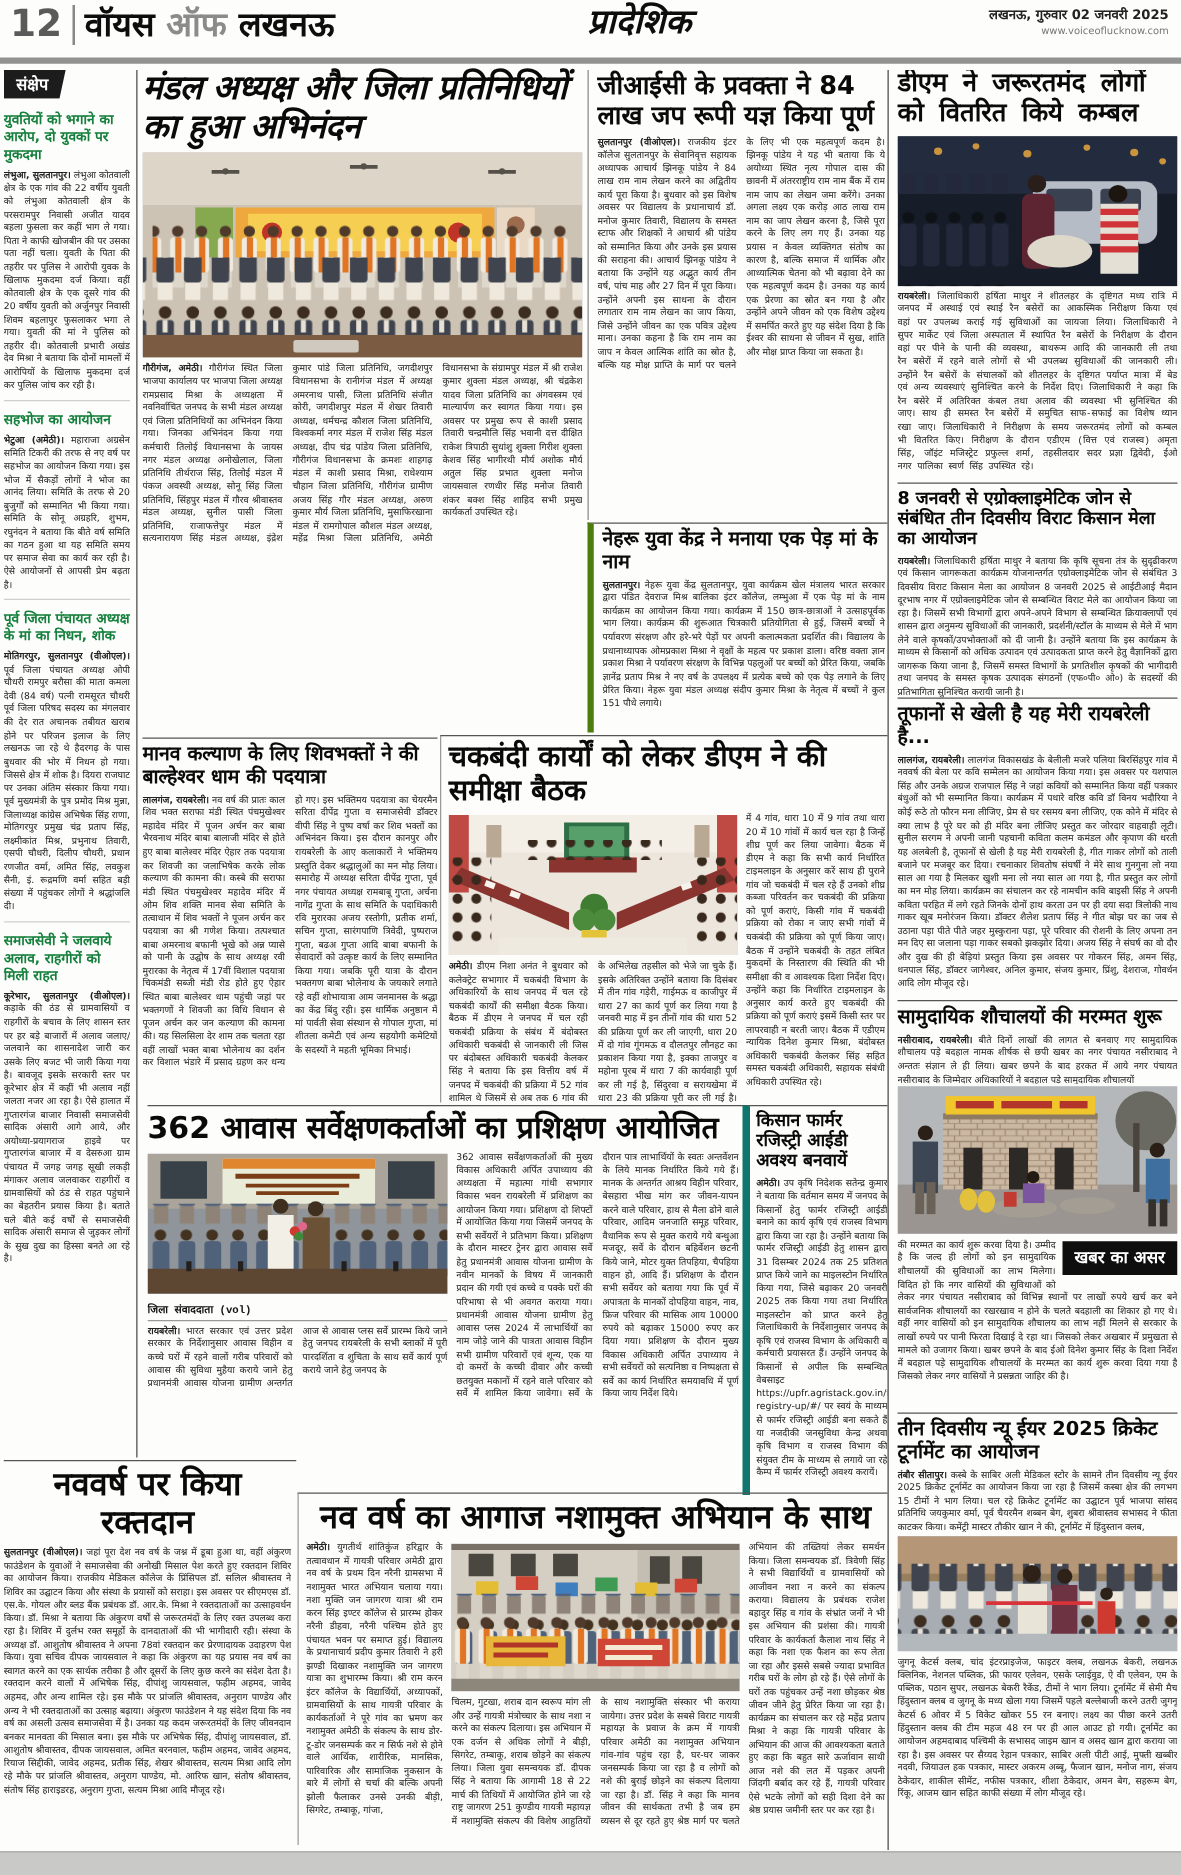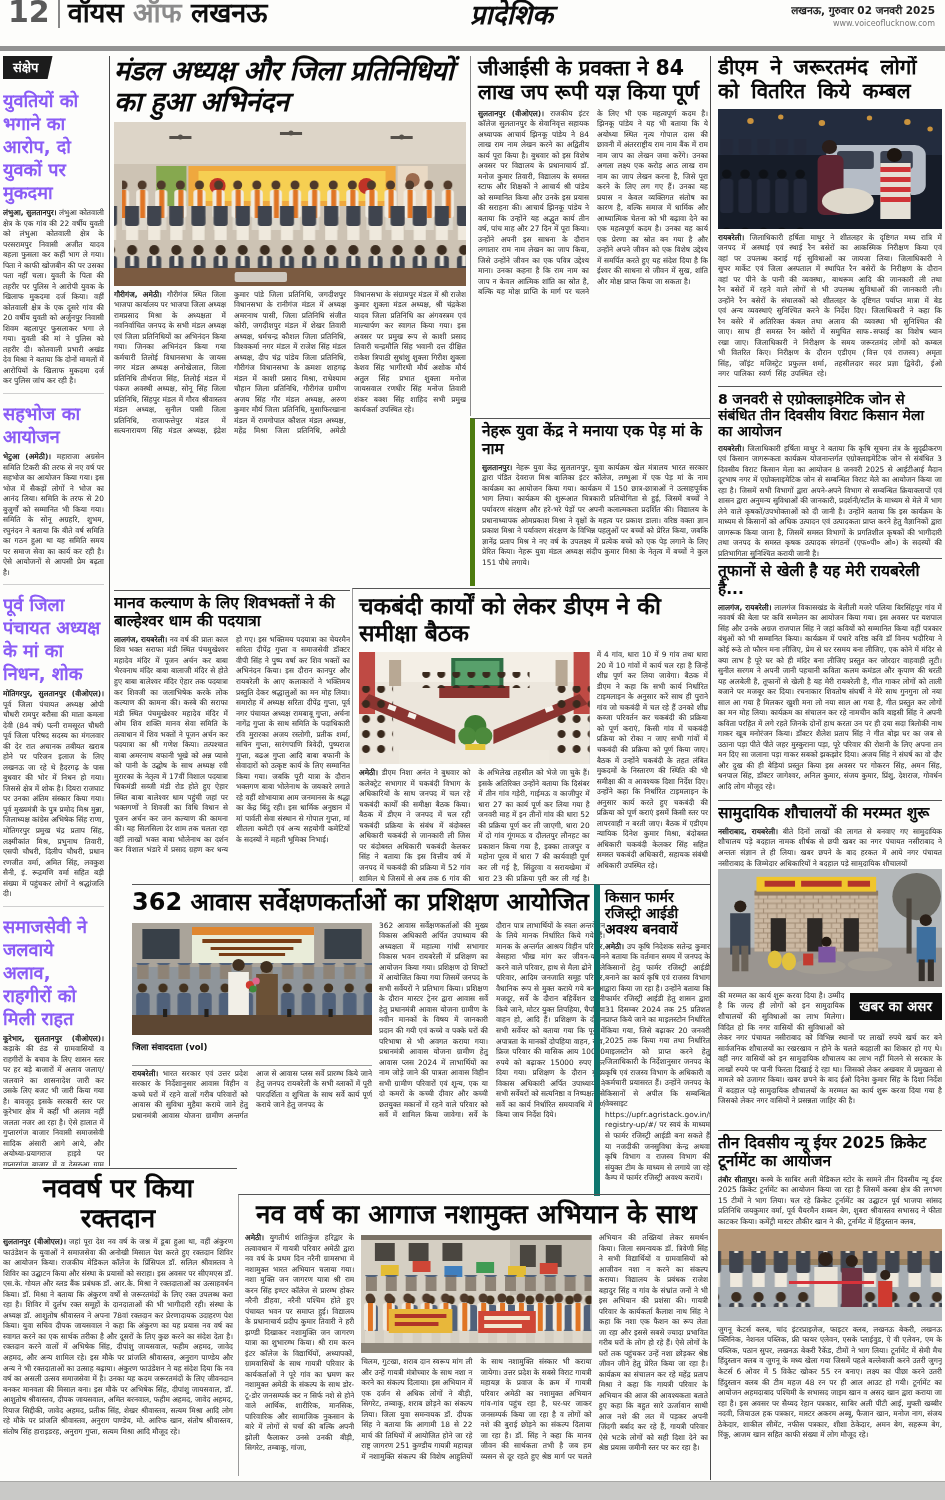--- a/index.html
+++ b/index.html
@@ -1,21 +1,21 @@
 <!DOCTYPE html>
 <html lang="hi"><head>
 <meta charset="utf-8">
 <style>
   * { margin:0; padding:0; box-sizing:border-box; }
   html,body { background:#e8e8e6; }
   body { font-family:"DejaVu Sans", sans-serif; }
   .page { position:relative; width:945px; height:1500px; margin:0 auto; background:#fdfdfb; overflow:hidden; color:#1b1b1b; }
 
   
-  #masthead { position:absolute; left:0; top:0; width:945px; height:30px; display:flex; align-items:flex-end; padding:4px 10px 2px 8px; }
+  #masthead { position:absolute; left:0; top:0; width:945px; height:30px; display:flex; align-items:flex-start; padding:4px 10px 2px 8px; }
   .mh-left { display:flex; align-items:center; gap:8px; width:330px; }
   .pgnum { font-size:30px; font-weight:bold; color:#5a5a5a; line-height:1; }
   .mh-bar { width:2px; height:32px; background:#888; display:inline-block; }
   .brand { font-size:27px; font-weight:bold; color:#0d0d0d; letter-spacing:0; line-height:1; }
   .brand .brand-mid { color:#8b8b8b; }
   .mh-center { flex:1; text-align:center; }
   .mh-center h2 { font-size:27px; font-weight:bold; color:#0d0d0d; line-height:1;font-style:italic; }
   .mh-right { width:250px; text-align:right; }
   .mh-date { font-size:10.5px; font-weight:bold; color:#222; }
   .mh-web { font-size:8px; color:#777; margin-top:2px; }
@@ -28,38 +28,38 @@
   .hl-chak{ font-size:23px; }
   .hl-awas{ font-size:24px; }
   .hl-big { font-size:26px; }
   .hl-md  { font-size:15.5px; }
   .hl-sm  { font-size:14px; }
   .body { font-size:7.4px; line-height:1.42; text-align:justify; color:#222; overflow:hidden; }
   .dl { font-weight:bold; }
   .cols2 { column-count:2; column-gap:8px; }
   .cols3 { column-count:3; column-gap:8px; }
   .photo { display:block; width:100%; background:#ccc; margin:2px 0 4px; }
-  .caption { font-size:8.5px; font-weight:bold; color:#111; padding:2px 0 13px; border-bottom:1px solid #999; margin-bottom:3px; }
+  .caption { font-size:8.5px; font-weight:bold; color:#111; padding:2px 0 3px; border-bottom:1px solid #999; margin-bottom:3px;font-family:Liberation Mono, monospace; }
 
   section.art, aside.art { position:absolute; overflow:hidden; }
 
   
   #briefs { left:3px; top:56px; width:107px; height:1110px; border-right:1.5px solid #4a4a4a; padding-right:5px; }
   .sankshep { display:inline-block; background:#1c1c1c; color:#fff; font-size:13px; font-weight:bold; padding:2px 14px 3px 10px; clip-path:polygon(0 0,100% 0,90% 100%,0 100%); margin-bottom:2px; }
-  .brief-h { font-size:18px; font-weight:bold; line-height:1.28; margin:8px 0 4px; color:#8b5cf6; }
+  .brief-h { font-size:11px; font-weight:bold; line-height:1.28; margin:8px 0 4px; color:#15803d; }
   .brief-b { margin-bottom:2px; }
   .brief + .brief { border-top:1px solid #cfcfcf; margin-top:6px; }
 
   
   #mandal { left:114px; top:54px; width:352px; height:534px; }
   #gic { left:470px; top:56px; width:240px; height:360px; border-left:1px solid #8a8a8a; padding:0 2px 0 7px; }
   #nehru { left:470px; top:418px; width:240px; height:168px; border-left:5px solid #4d7c0f; border-top:1.5px solid #555; padding:3px 2px 0 7px; }
   #manav { left:114px; top:590px; width:236px; height:292px; border-top:1.5px solid #555; padding-top:3px; }
   #chakbandi { left:352px; top:588px; width:358px; height:294px; border-left:1px solid #9a9a9a; border-top:1.5px solid #555; padding:3px 2px 0 6px; }
-  #awas { left:132px; top:884px; width:478px; height:312px; border-top:1.5px solid #555; padding-top:3px; }
+  #awas { left:118px; top:884px; width:478px; height:312px; border-top:1.5px solid #555; padding-top:3px; }
   #farmer { left:594px; top:884px; width:116px; height:312px; border-left:6px solid #0f766e; border-top:1.5px solid #555; padding:3px 0 0 5px; }
   #raktdaan { left:3px; top:1168px; width:234px; height:308px; border-top:1.5px solid #555; padding:3px 4px 0 0; }
   #raktdaan .hl-big { text-align:center; }
   #nasha { left:238px; top:1194px; width:472px; height:282px; border-top:1.5px solid #555; border-left:1px solid #9a9a9a; padding:3px 2px 0 6px; }
   #nasha .hl-big { text-align:center; }
 
   .flexrow { display:flex; gap:7px; }
 
   
   #rightcol { left:710px; top:56px; width:235px; height:1424px; border-left:1.5px solid #4a4a4a; padding:0 3px 0 7px; }

